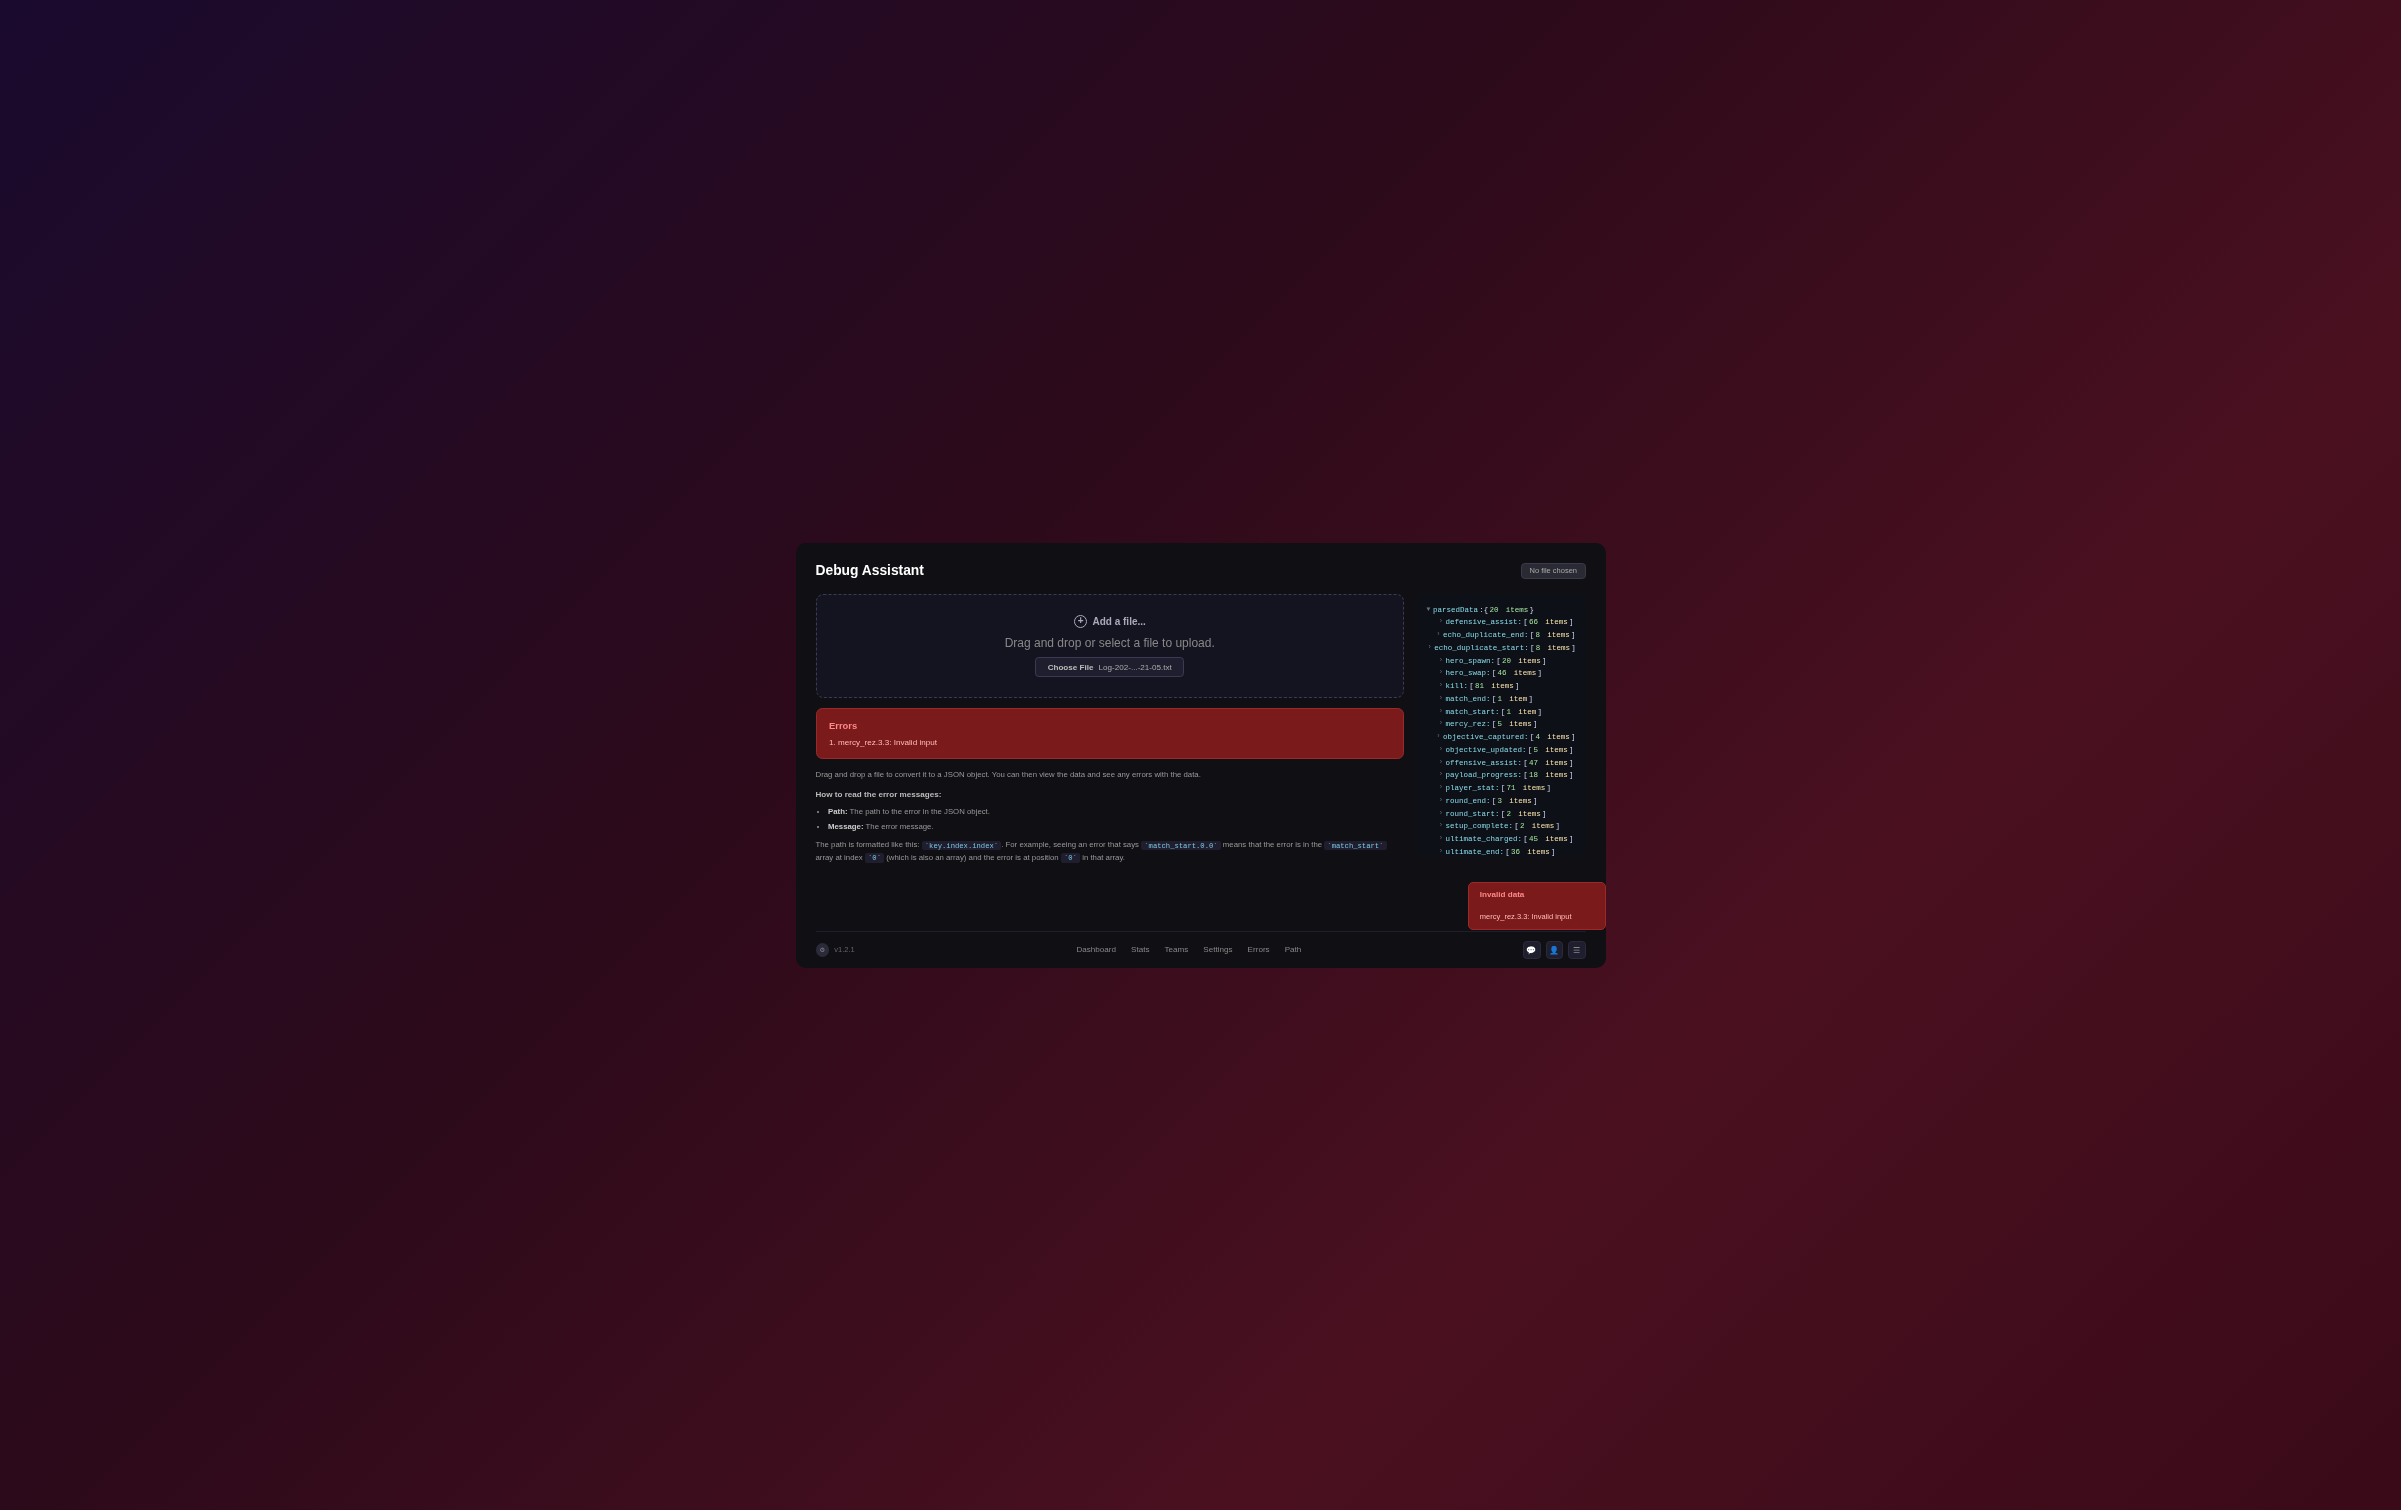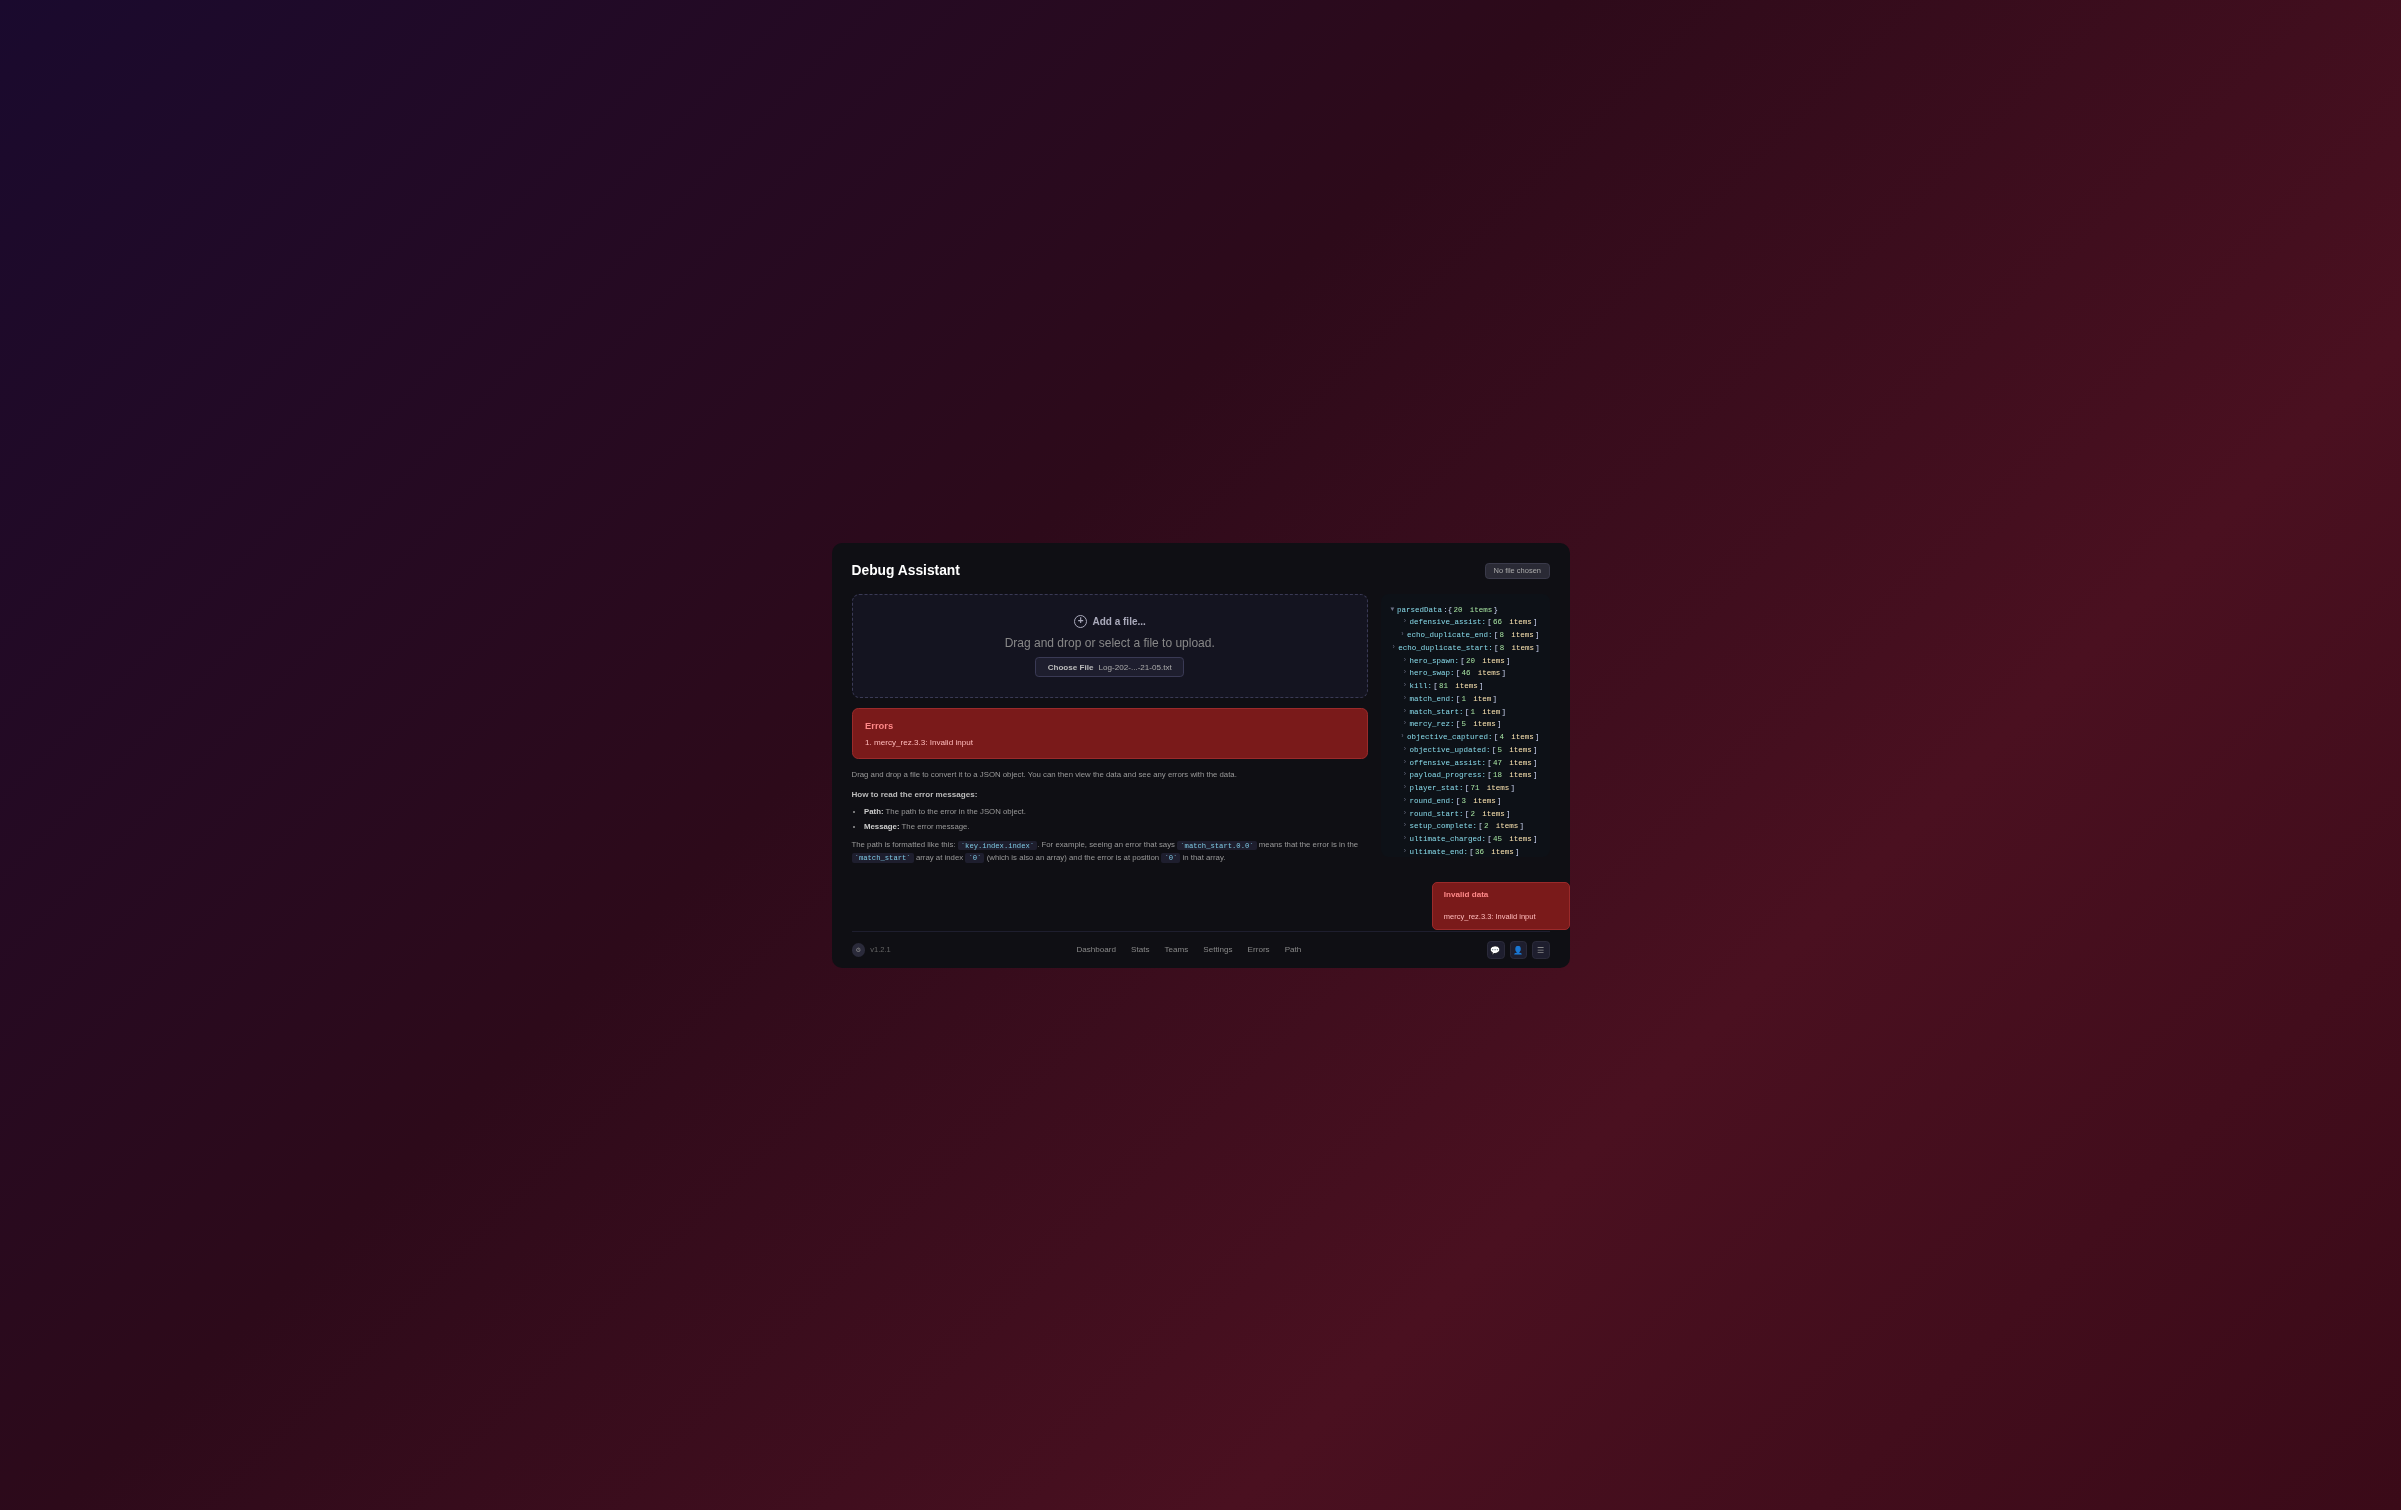--- a/index.html
+++ b/index.html
@@ -10,21 +10,21 @@
       background: linear-gradient(135deg, #1a0a2e 0%, #2d0a1a 40%, #4a1020 70%, #3a0a18 100%);
       display: flex;
       align-items: center;
       justify-content: center;
       font-family: -apple-system, BlinkMacSystemFont, 'Segoe UI', sans-serif;
     }
 
     .app-window {
       background: #0f0f14;
       border-radius: 10px;
-      width: 738px;
+      width: 810px;
       min-height: 425px;
       padding: 20px 20px 0 20px;
       position: relative;
       display: flex;
       flex-direction: column;
     }
 
     .app-header {
       display: flex;
       align-items: center;

